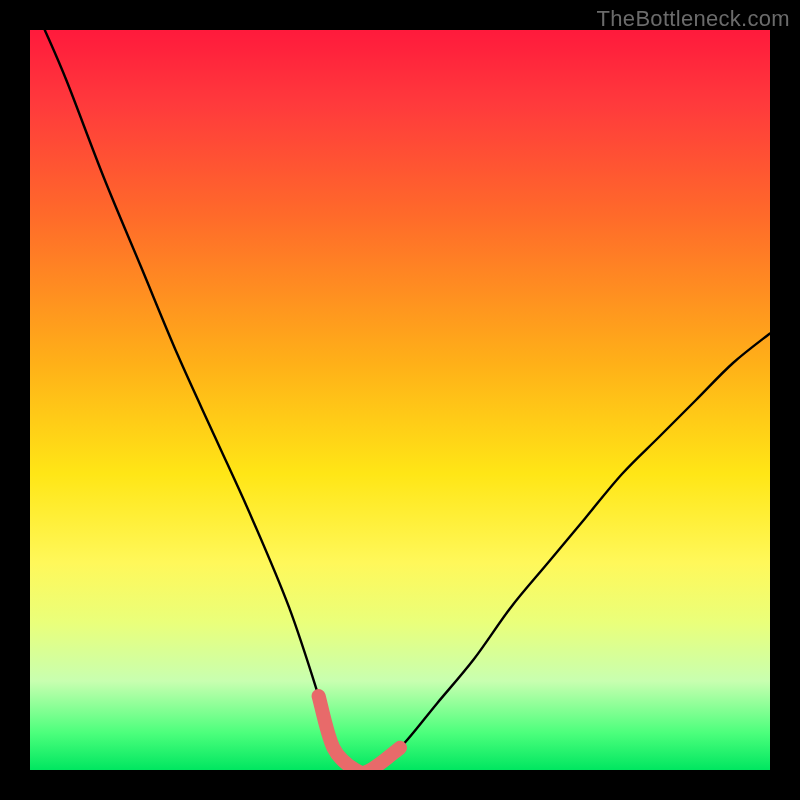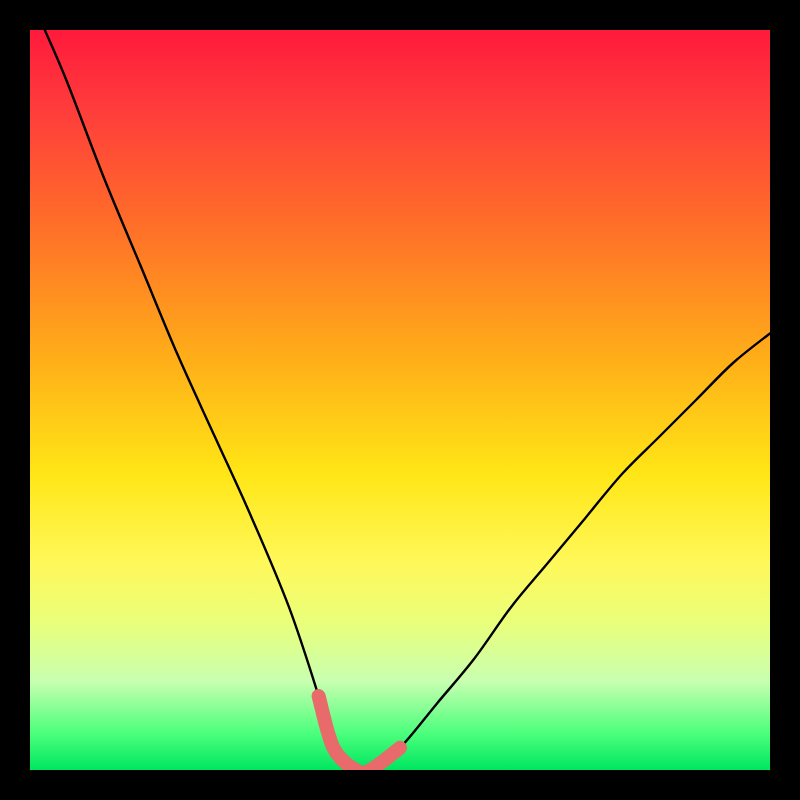--- a/index.html
+++ b/index.html
@@ -49,19 +49,20 @@
   svg.curve {
     position: absolute;
     left: 0; top: 0;
     width: 740px; height: 740px;
   }
 </style>
 </head>
 <body>
 
 <div class="frame">
+  <div class="watermark">TheBottleneck.com</div>
   <div class="plot-area">
     <svg class="curve" viewBox="0 0 740 740" preserveAspectRatio="none">
       <path fill="none" stroke="#000" stroke-width="2.4" stroke-linecap="round" stroke-linejoin="round" d="M 14.8 0 C 18.5 8.633333333333326, 27.133333333333333 27.133333333333287, 37 51.799999999999955 C 46.86666666666667 76.46666666666663, 61.666666666666664 117.16666666666667, 74 148 C 86.33333333333333 178.83333333333334, 98.66666666666667 207.19999999999996, 111 236.79999999999995 C 123.33333333333333 266.4, 135.66666666666666 297.2333333333333, 148 325.59999999999997 C 160.33333333333334 353.96666666666664, 172.66666666666666 379.8666666666667, 185 407 C 197.33333333333334 434.1333333333333, 209.66666666666666 460.0333333333333, 222 488.4 C 234.33333333333334 516.7666666666667, 247.9 547.6, 259 577.2 C 270.1 606.8000000000001, 281.20000000000005 642.5666666666667, 288.6 666 C 296 689.4333333333333, 297.2333333333333 705.4666666666666, 303.4 717.8 C 309.56666666666666 730.1333333333333, 319.43333333333334 736.3, 325.6 740 C 331.7666666666667 743.7, 333.00000000000006 743.7, 340.40000000000003 740 C 347.8 736.3, 358.9 728.9, 370 717.8 C 381.1 706.6999999999999, 394.66666666666674 688.1999999999999, 407.00000000000006 673.4 C 419.33333333333337 658.6, 431.6666666666667 645.0333333333333, 444 629 C 456.3333333333333 612.9666666666667, 468.6666666666667 593.2333333333333, 481 577.2 C 493.3333333333333 561.1666666666667, 505.6666666666667 547.5999999999999, 518 532.8 C 530.3333333333334 518, 542.6666666666666 503.2, 555 488.4 C 567.3333333333334 473.59999999999997, 579.6666666666666 457.56666666666666, 592 444 C 604.3333333333334 430.43333333333334, 616.6666666666666 419.3333333333333, 629 407 C 641.3333333333334 394.6666666666667, 653.6666666666666 382.33333333333337, 666 370 C 678.3333333333334 357.66666666666663, 690.6666666666666 344.0999999999999, 703 332.99999999999994 C 715.3333333333334 321.9, 733.8333333333334 308.33333333333337, 740 303.40000000000003"></path>
       <path fill="none" stroke="#e86a6a" stroke-width="14" stroke-linecap="round" stroke-linejoin="round" d="M 288.6 666 C 291.06666666666666 674.6333333333333, 297.2333333333333 705.4666666666666, 303.4 717.8 C 309.56666666666666 730.1333333333333, 319.43333333333334 736.3, 325.6 740 C 331.7666666666667 743.7, 333.00000000000006 743.7, 340.40000000000003 740 C 347.8 736.3, 365.06666666666666 721.5, 370 717.8"></path>
     </svg>
   </div>
 </div>
 
 </body></html>

